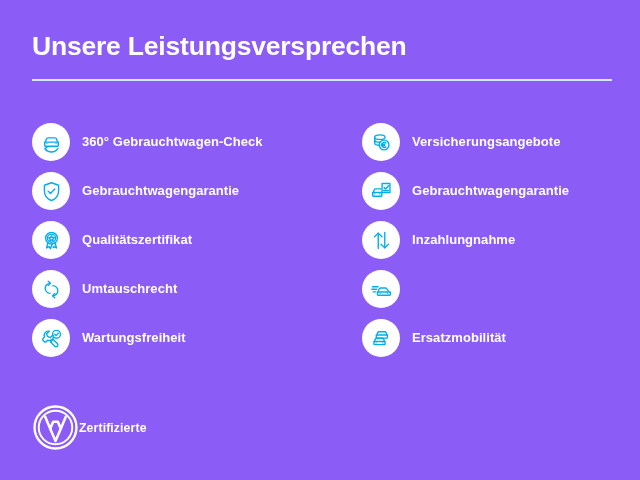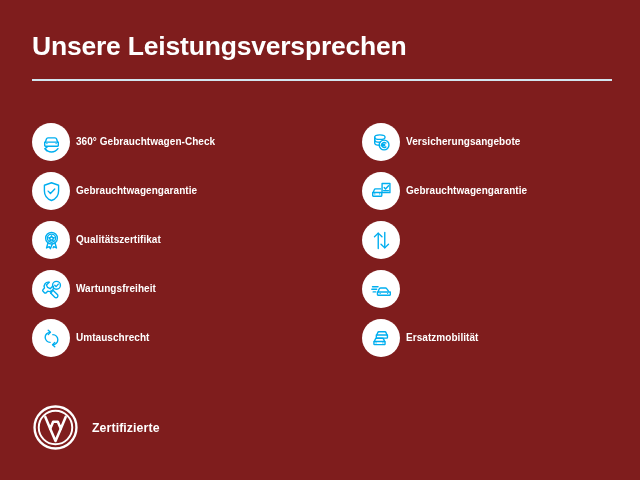--- a/index.html
+++ b/index.html
@@ -10,21 +10,21 @@
     width: 640px;
     height: 480px;
     overflow: hidden;
     font-family: "Liberation Sans", sans-serif;
     background: #00AEEF;
   }
   #page {
     position: relative;
     width: 640px;
     height: 480px;
-    background: #7f1d1d;
+    background: #8b5cf6;
     box-sizing: border-box;
   }
 
   
   #header {
     position: absolute;
     left: 32px;
     top: 30px;
     width: 580px;
   }
@@ -82,22 +82,22 @@
     stroke-width: 1.45;
     stroke-linecap: round;
     stroke-linejoin: round;
   }
   .icon-badge svg .solid {
     fill: #00AEEF;
     stroke: none;
   }
 
   .promise-label {
-    margin-left: 6px;
-    font-size: 10px;
+    margin-left: 12px;
+    font-size: 13px;
     font-weight: bold;
     color: #ffffff;
     line-height: 14px;
     letter-spacing: 0.05px;
     white-space: nowrap;
   }
 
   
   #brand {
     position: absolute;
@@ -110,21 +110,20 @@
     width: 47px;
     height: 47px;
     flex: 0 0 auto;
   }
   #vw-logo svg {
     width: 47px;
     height: 47px;
     display: block;
   }
   #brand-text {
-    margin-left: 13px;
     color: #ffffff;
     font-size: 12.3px;
     font-weight: bold;
     line-height: 16px;
     letter-spacing: 0.1px;
   }
 </style>
 </head>
 <body>
 
@@ -170,41 +169,41 @@
           <path d="M8.3 14.6l-1.5 5.2 2.9-1.4 1.1 2.2 1.9-4.6"></path>
           <path d="M15.7 14.6l1.5 5.2-2.9-1.4-.6 1.2"></path>
         </svg>
       </span>
       <span class="promise-label">Qualitätszertifikat</span>
     </div>
 
     <div class="promise-item">
       <span class="icon-badge">
         <svg viewBox="0 0 24 24">
+          <path d="M10.6 5.6a5.2 5.2 0 1 0 0 10.4"></path>
+          <path d="M8.6 3.4l2.3 2.2-2.3 2.3"></path>
+          <path d="M13.4 18.4a5.2 5.2 0 1 0 0-10.4"></path>
+          <path d="M15.4 20.6l-2.3-2.2 2.3-2.3"></path>
+        </svg>
+      </span>
+      <span class="promise-label">Umtauschrecht</span>
+    </div>
+
+    <div class="promise-item">
+      <span class="icon-badge">
+        <svg viewBox="0 0 24 24">
           <path d="M9.6 4.4a4.4 4.4 0 0 0-4.9 6.1l-1.5 1.5a1.3 1.3 0 0 0 0 1.9l1.4 1.4a1.3 1.3 0 0 0 1.9 0l1.5-1.5a4.4 4.4 0 0 0 6.1-4.9"></path>
           <path d="M9.3 4.7L6.7 7.3l1.3 2.6 2.6 1.3 2.6-2.6"></path>
           <circle cx="17.2" cy="7.6" r="4.1"></circle>
           <path d="M15.4 7.6l1.4 1.4 2.3-2.6"></path>
           <path d="M11.1 15.7l4.3 4.3a1.9 1.9 0 0 0 2.7-2.7l-4.3-4.3"></path>
           <path d="M12.7 14.1l-1.6 1.6"></path>
         </svg>
       </span>
       <span class="promise-label">Wartungsfreiheit</span>
-    </div>
-
-    <div class="promise-item">
-      <span class="icon-badge">
-        <svg viewBox="0 0 24 24">
-          <path d="M10.6 5.6a5.2 5.2 0 1 0 0 10.4"></path>
-          <path d="M8.6 3.4l2.3 2.2-2.3 2.3"></path>
-          <path d="M13.4 18.4a5.2 5.2 0 1 0 0-10.4"></path>
-          <path d="M15.4 20.6l-2.3-2.2 2.3-2.3"></path>
-        </svg>
-      </span>
-      <span class="promise-label">Umtauschrecht</span>
     </div>
 
   </div>
 
   <div class="column" id="column-right">
 
     <div class="promise-item">
       <span class="icon-badge">
         <svg viewBox="0 0 24 24">
           <ellipse cx="10.3" cy="6.4" rx="5.4" ry="2.3"></ellipse>
@@ -236,20 +235,21 @@
 
     <div class="promise-item">
       <span class="icon-badge">
         <svg viewBox="0 0 24 24">
           <path d="M8.6 20.3V4.4"></path>
           <path d="M4.7 8.2l3.9-3.9 3.9 3.9"></path>
           <path d="M15.4 3.7v15.9"></path>
           <path d="M11.5 15.8l3.9 3.9 3.9-3.9"></path>
         </svg>
       </span>
+      <span class="promise-label">Inzahlungnahme</span>
     </div>
 
     <div class="promise-item">
       <span class="icon-badge">
         <svg viewBox="0 0 24 24">
           <path d="M8.4 14.6l1.1-3.1a1.6 1.6 0 0 1 1.5-1.1h5.1a1.6 1.6 0 0 1 1.3.7l1.9 2.6"></path>
           <path d="M7.8 14.6h13.4v2.8a.6.6 0 0 1-.6.6H8.4a.6.6 0 0 1-.6-.6z"></path>
           <path class="solid" d="M10.6 16.7a.7.7 0 1 0 0-1.4.7.7 0 0 0 0 1.4z"></path>
           <path class="solid" d="M18.4 16.7a.7.7 0 1 0 0-1.4.7.7 0 0 0 0 1.4z"></path>
           <path d="M2.6 9.1h5.8"></path>

